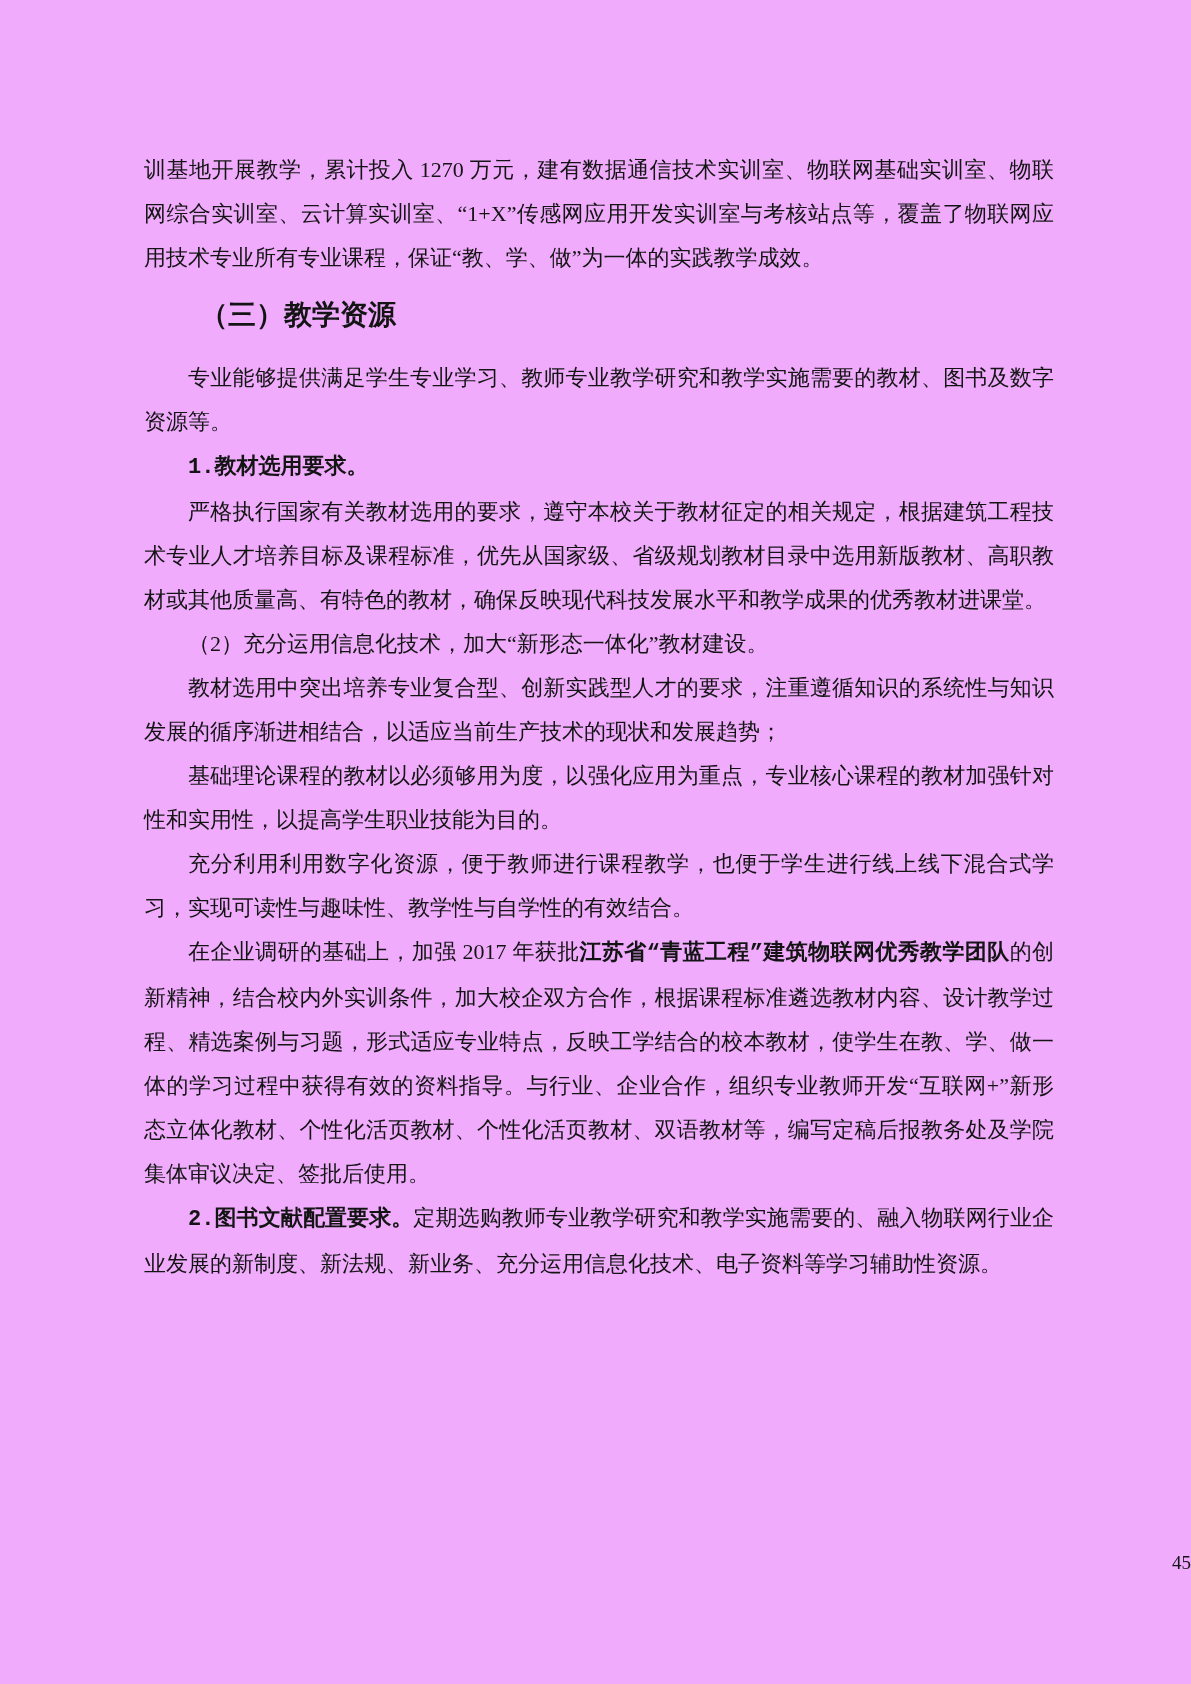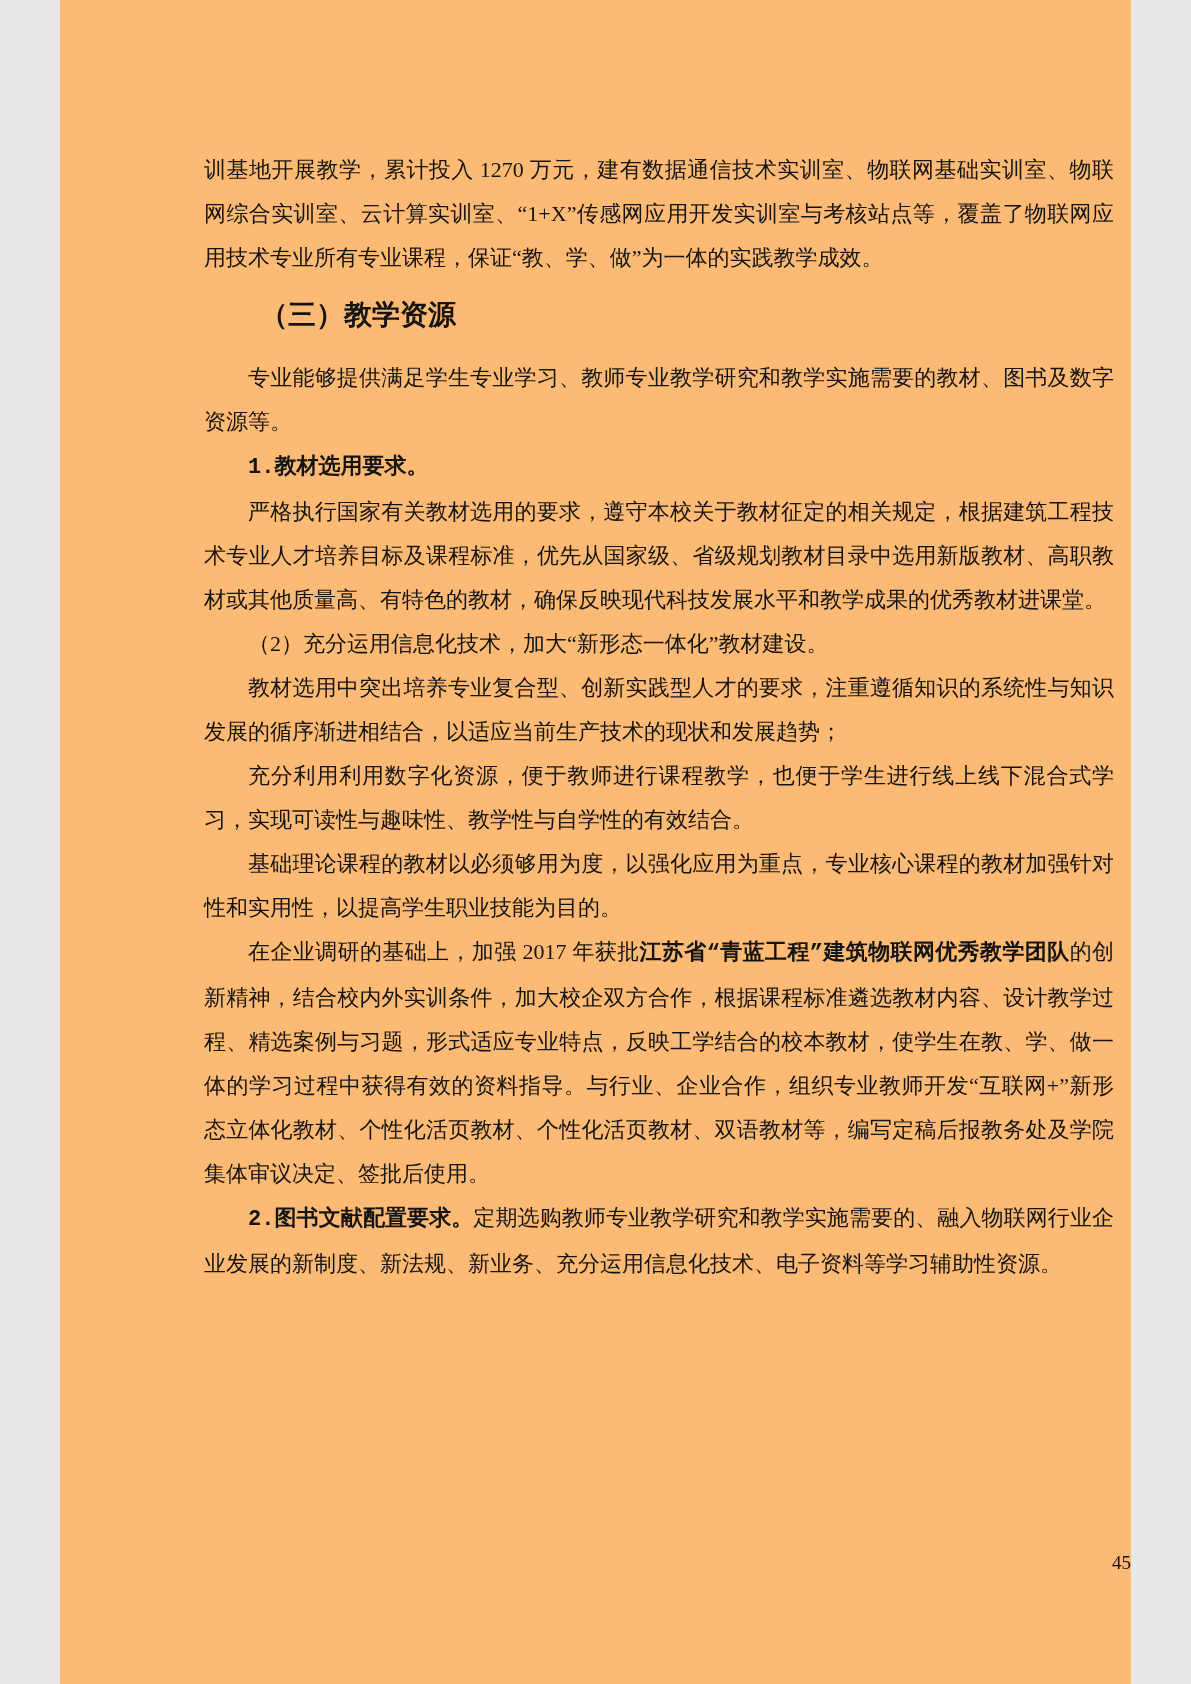--- a/index.html
+++ b/index.html
@@ -2,24 +2,24 @@
 <html><head>
 <meta charset="utf-8">
 <style>
   html, body {
     margin: 0;
     padding: 0;
     background: #e8e8e8;
   }
   .page {
     position: relative;
-    width: 1071px;
+    width: 1191px;
     height: 1684px;
     margin: 0 auto;
-    background: #fdba74;
+    background: #f0abfc;
     overflow: hidden;
     font-family: "Liberation Serif", "DejaVu Serif", serif;
     color: #141414;
   }
   .content {
     position: absolute;
     left: 144px;
     top: 148px;
     width: 910px;
     font-size: 22px;
@@ -62,21 +62,21 @@
 
 <div class="page">
   <div class="content">
       <p class="body"><span>训基地开展教学，累计投入 1270 万元，建有数据通信技术实训室、物联网基础实训室、物联网综合实训室、云计算实训室、“1+X”传感网应用开发实训室与考核站点等，覆盖了物联网应用技术专业所有专业课程，保证“教、学、做”为一体的实践教学成效。</span></p>
       <p class="heading indent"><span class="bold">（三）教学资源</span></p>
       <p class="body indent"><span>专业能够提供满足学生专业学习、教师专业教学研究和教学实施需要的教材、图书及数字资源等。</span></p>
       <p class="body indent"><span class="bold">1.教材选用要求。</span></p>
       <p class="body indent"><span>严格执行国家有关教材选用的要求，遵守本校关于教材征定的相关规定，根据建筑工程技术专业人才培养目标及课程标准，优先从国家级、省级规划教材目录中选用新版教材、高职教材或其他质量高、有特色的教材，确保反映现代科技发展水平和教学成果的优秀教材进课堂。</span></p>
       <p class="body indent"><span>（2）充分运用信息化技术，加大“新形态一体化”教材建设。</span></p>
       <p class="body indent"><span>教材选用中突出培养专业复合型、创新实践型人才的要求，注重遵循知识的系统性与知识发展的循序渐进相结合，以适应当前生产技术的现状和发展趋势；</span></p>
+      <p class="body indent"><span>基础理论课程的教材以必须够用为度，以强化应用为重点，专业核心课程的教材加强针对性和实用性，以提高学生职业技能为目的。</span></p>
       <p class="body indent"><span>充分利用利用数字化资源，便于教师进行课程教学，也便于学生进行线上线下混合式学习，实现可读性与趣味性、教学性与自学性的有效结合。</span></p>
-      <p class="body indent"><span>基础理论课程的教材以必须够用为度，以强化应用为重点，专业核心课程的教材加强针对性和实用性，以提高学生职业技能为目的。</span></p>
       <p class="body indent"><span>在企业调研的基础上，加强 2017 年获批</span><span class="bold">江苏省“青蓝工程”建筑物联网优秀教学团队</span><span>的创新精神，结合校内外实训条件，加大校企双方合作，根据课程标准遴选教材内容、设计教学过程、精选案例与习题，形式适应专业特点，反映工学结合的校本教材，使学生在教、学、做一体的学习过程中获得有效的资料指导。与行业、企业合作，组织专业教师开发“互联网+”新形态立体化教材、个性化活页教材、个性化活页教材、双语教材等，编写定稿后报教务处及学院集体审议决定、签批后使用。</span></p>
       <p class="body indent"><span class="bold">2.图书文献配置要求。</span><span>定期选购教师专业教学研究和教学实施需要的、融入物联网行业企业发展的新制度、新法规、新业务、充分运用信息化技术、电子资料等学习辅助性资源。</span></p>
     </div>
   <div class="footer">
     <span>45</span>
   </div>
 </div>
 
 </body></html>

